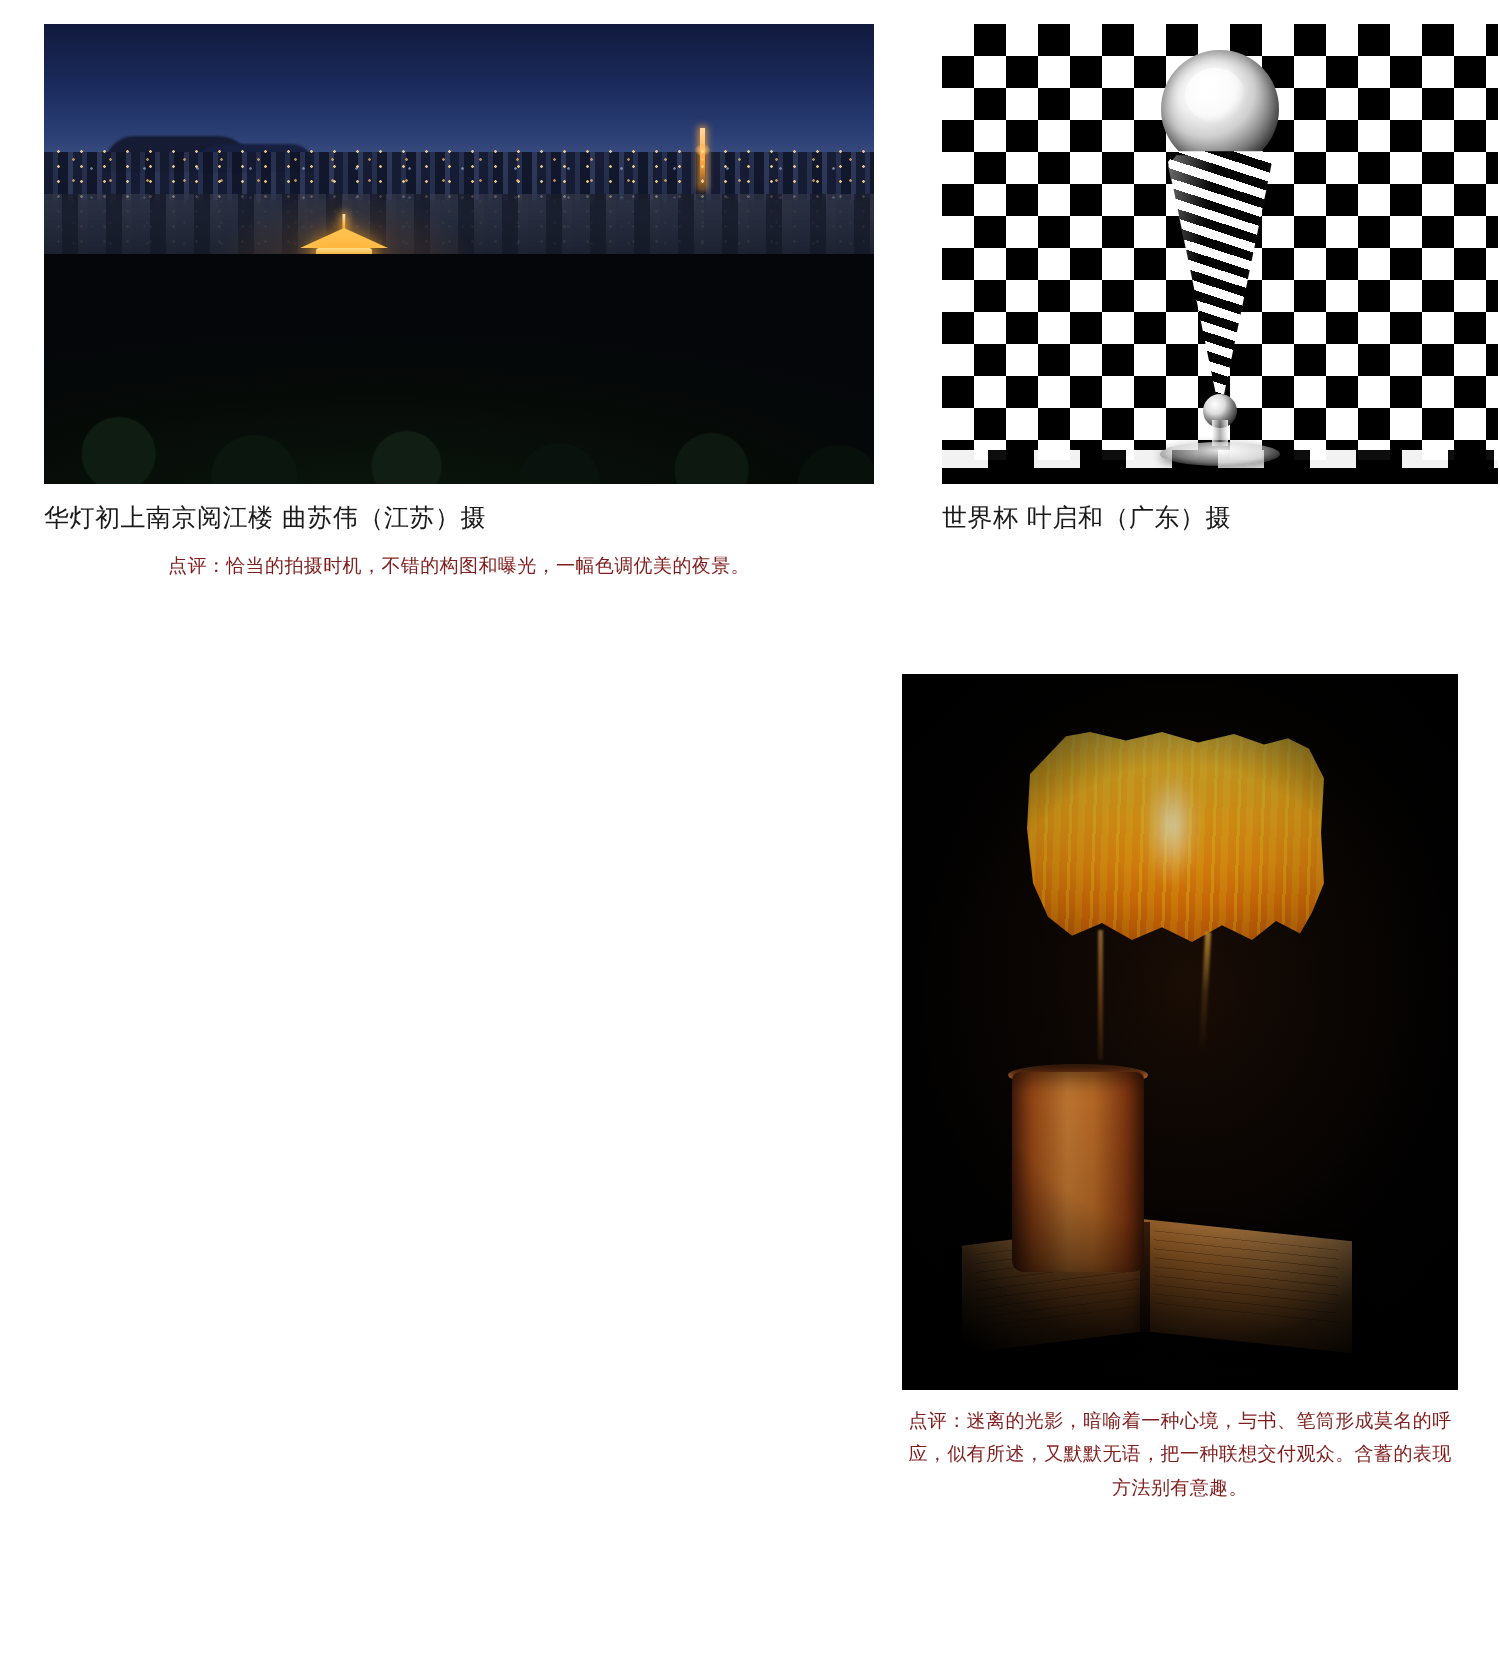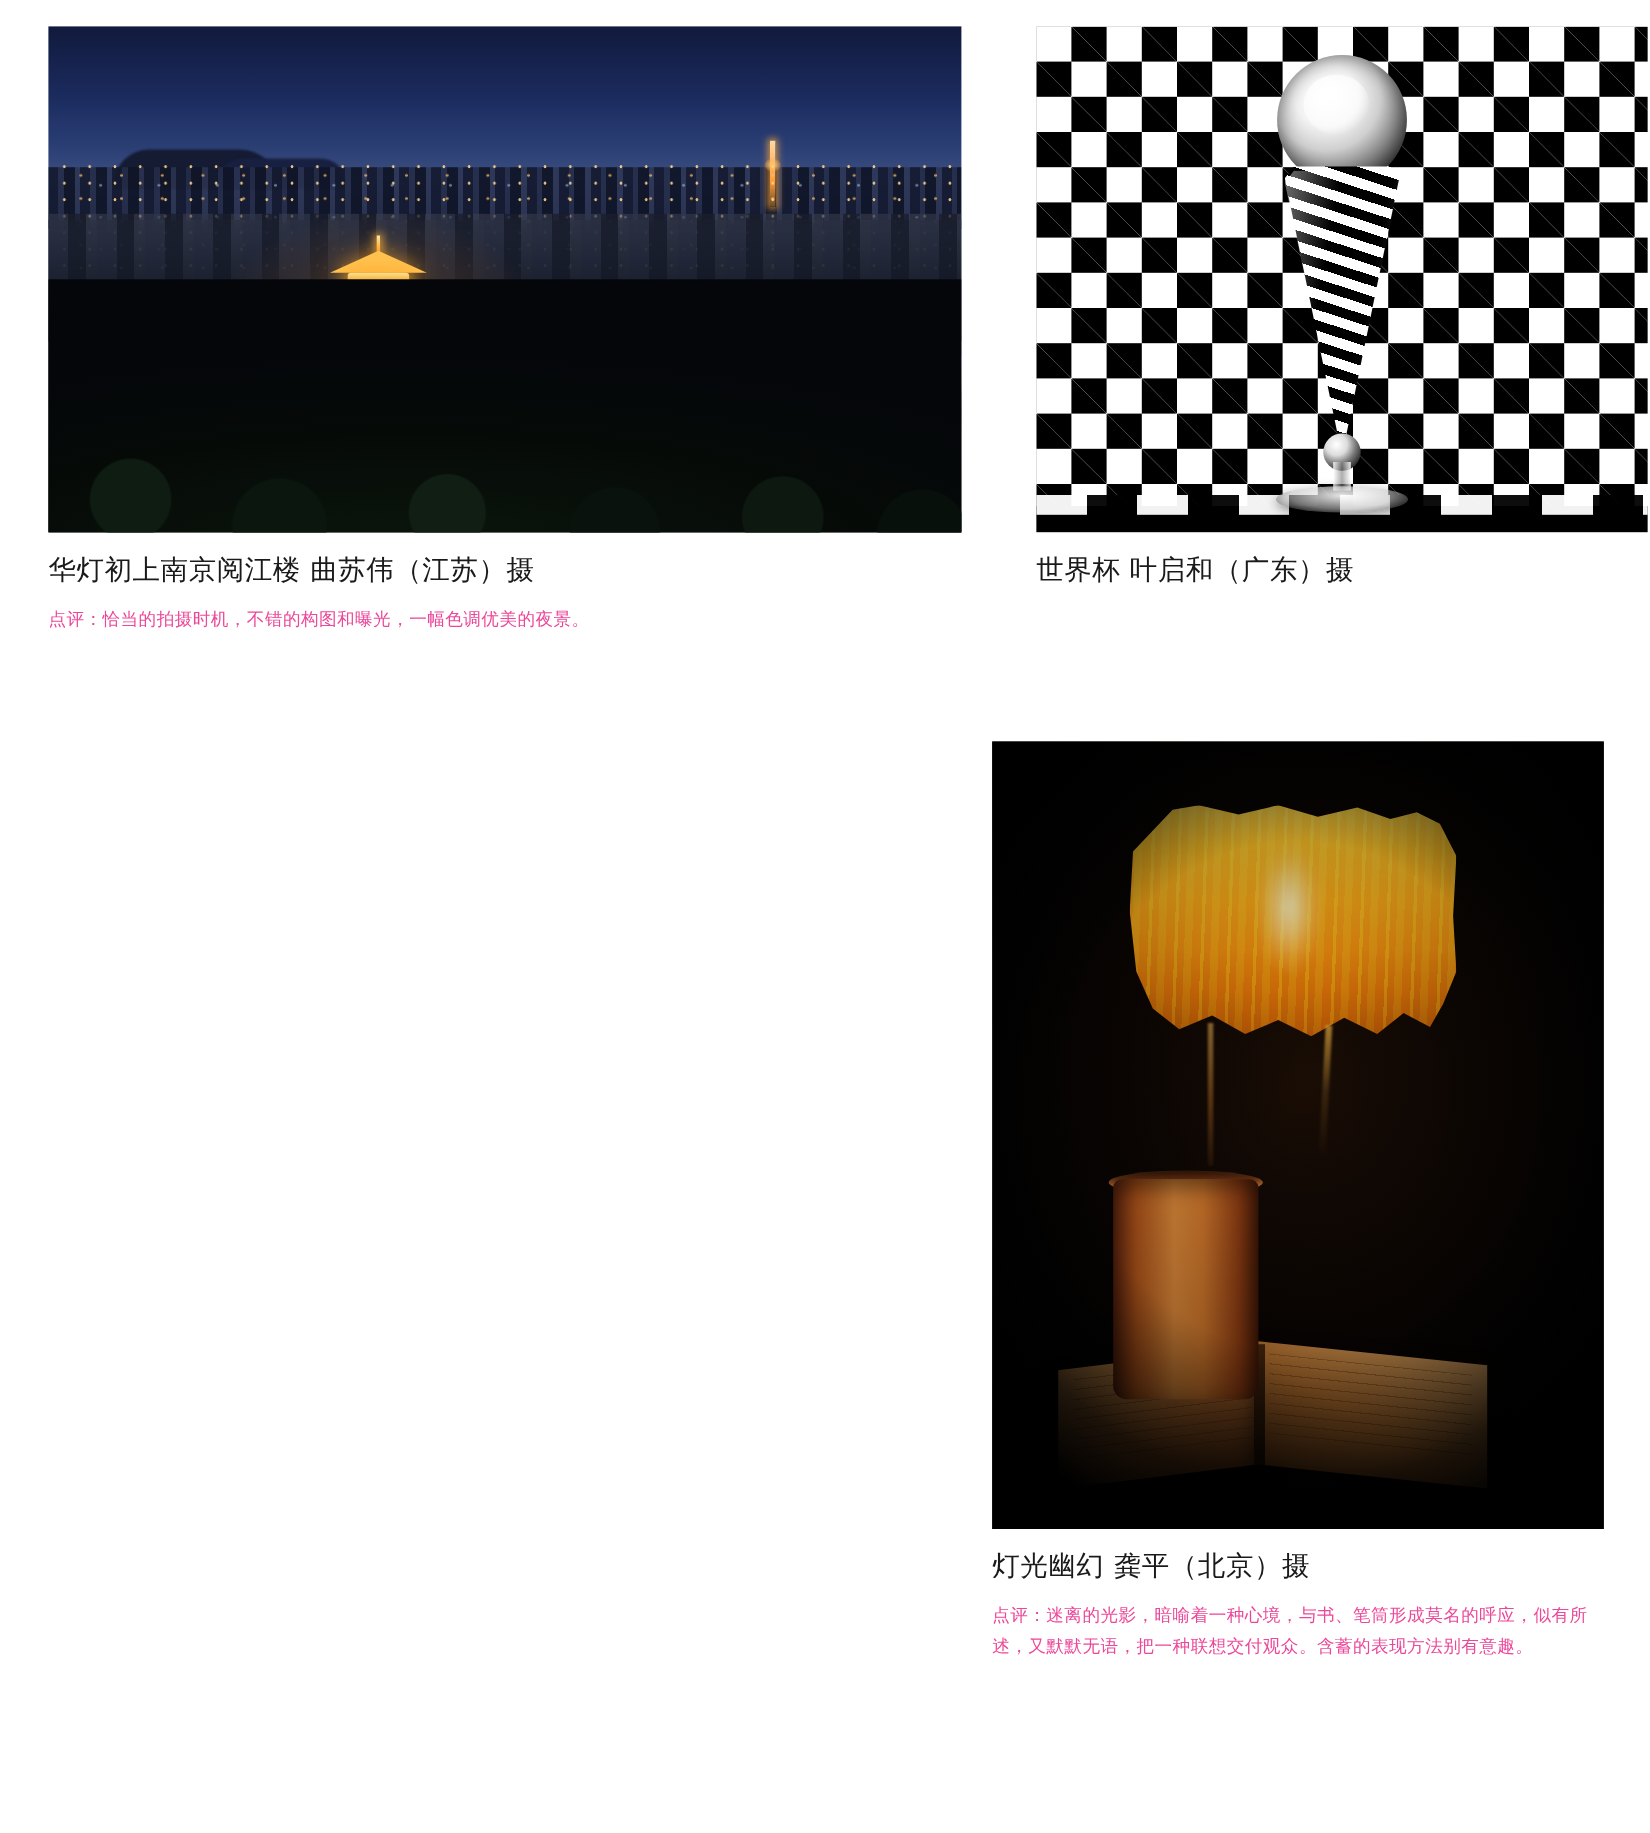--- a/index.html
+++ b/index.html
@@ -33,25 +33,26 @@
   .caption {
     font-family: "DejaVu Sans", "Liberation Sans", sans-serif;
     font-size: 25px;
     color: #1a1a1a;
     letter-spacing: 0.5px;
     margin-top: 18px;
     line-height: 1.3;
   }
   .comment {
     font-family: "DejaVu Serif", "Liberation Serif", serif;
-    font-size: 16px;
-    color: #ec4899;
+    font-size: 19px;
+    color: #7f1d1d;
     line-height: 1.75;
     margin-top: 14px;
     letter-spacing: 0.4px;
+    text-align: center;
   }
 
   
   #block-night-city { left: 44px; top: 24px; width: 830px; }
   #block-night-city .photo-frame { width: 830px; height: 460px; }
 
   #block-worldcup { left: 942px; top: 24px; width: 556px; }
   #block-worldcup .photo-frame { width: 556px; height: 460px; }
 
   #block-lamp { left: 902px; top: 674px; width: 556px; }
@@ -514,17 +515,16 @@
       <div class="ls-book-right">
         <div class="ls-book-lines"></div>
       </div>
       <div class="ls-book-spine"></div>
       <div class="ls-jar-rim"></div>
       <div class="ls-jar">
         
       </div>
       <div class="ls-vignette"></div>
     </div>
-    <div class="caption">灯光幽幻  龚平（北京）摄</div>
     <div class="comment">点评：迷离的光影，暗喻着一种心境，与书、笔筒形成莫名的呼应，似有所述，又默默无语，把一种联想交付观众。含蓄的表现方法别有意趣。</div>
   </div>
 
 </div>
 
 </body></html>

